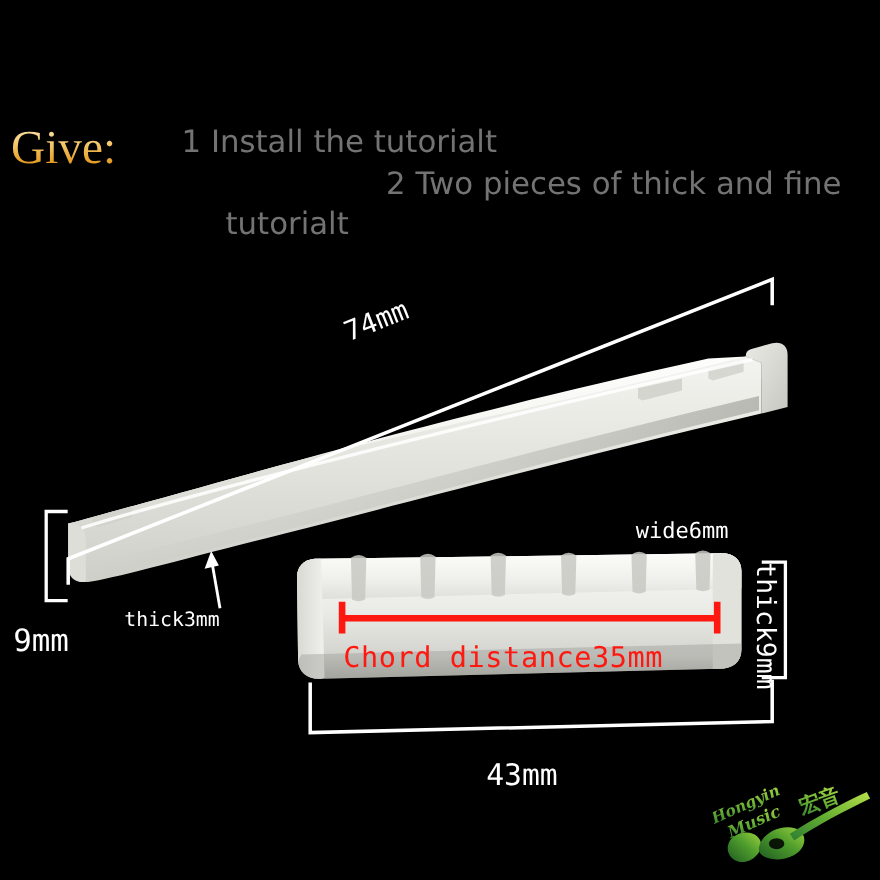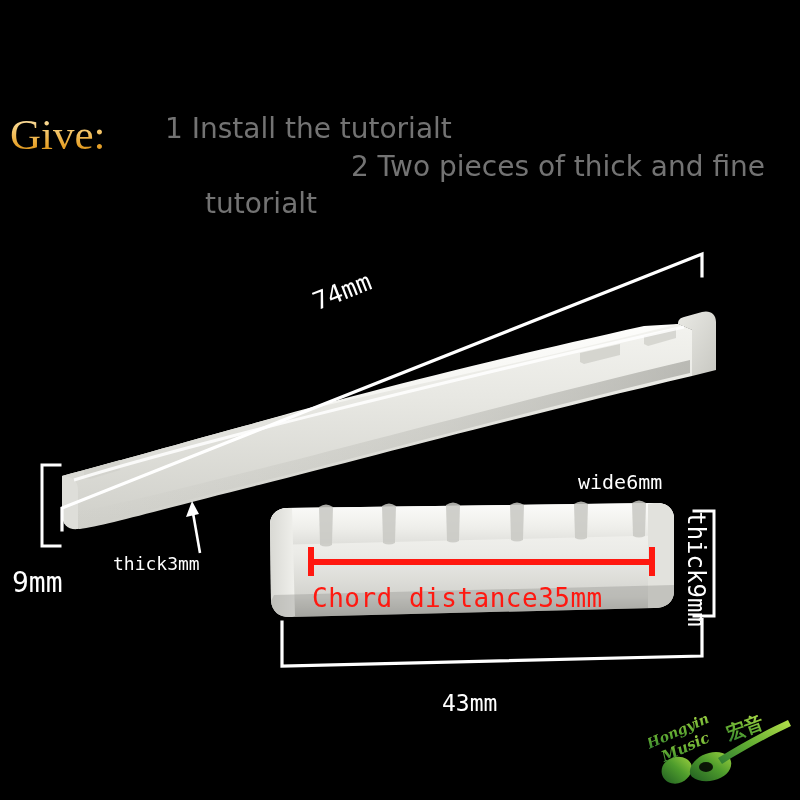--- a/index.html
+++ b/index.html
@@ -252,21 +252,21 @@
   <svg style="position:absolute;left:300px;top:543px;width:370px;height:40px;" viewBox="0 0 370 40">
     <path d="M 11 4 L 11 33" stroke="#ff1810" stroke-width="6" stroke-linecap="butt"></path>
     <path d="M 352 4 L 352 33" stroke="#ff1810" stroke-width="6" stroke-linecap="butt"></path>
     <path d="M 11 19 L 352 19" stroke="#ff1810" stroke-width="6" stroke-linecap="butt"></path>
   </svg>
   <div class="meas meas-red" style="left:312px;top:583px;font-size:26px;letter-spacing:0.5px;">Chord distance35mm</div>
 
   <svg style="position:absolute;left:272px;top:618px;width:440px;height:60px;" viewBox="0 0 440 60">
     <path d="M 10 4 L 10 48 L 430 38 L 430 0" stroke="#ffffff" stroke-width="3.2" fill="none" stroke-linecap="square"></path>
   </svg>
-  <div class="meas" style="left:442px;top:690px;font-size:23px;">43mm</div>
+  <div class="meas" style="left:442px;top:690px;font-size:27px;">43mm</div>
 
   <svg id="logo" viewBox="0 0 146 92">
     <defs>
       <linearGradient id="gLogo" x1="0" y1="1" x2="1" y2="0">
         <stop offset="0%" stop-color="#2e7d32"></stop>
         <stop offset="45%" stop-color="#63ad32"></stop>
         <stop offset="100%" stop-color="#b6e04a"></stop>
       </linearGradient>
       <linearGradient id="gLogoInst" x1="0" y1="1" x2="1" y2="0">
         <stop offset="0%" stop-color="#1f5c22"></stop>

